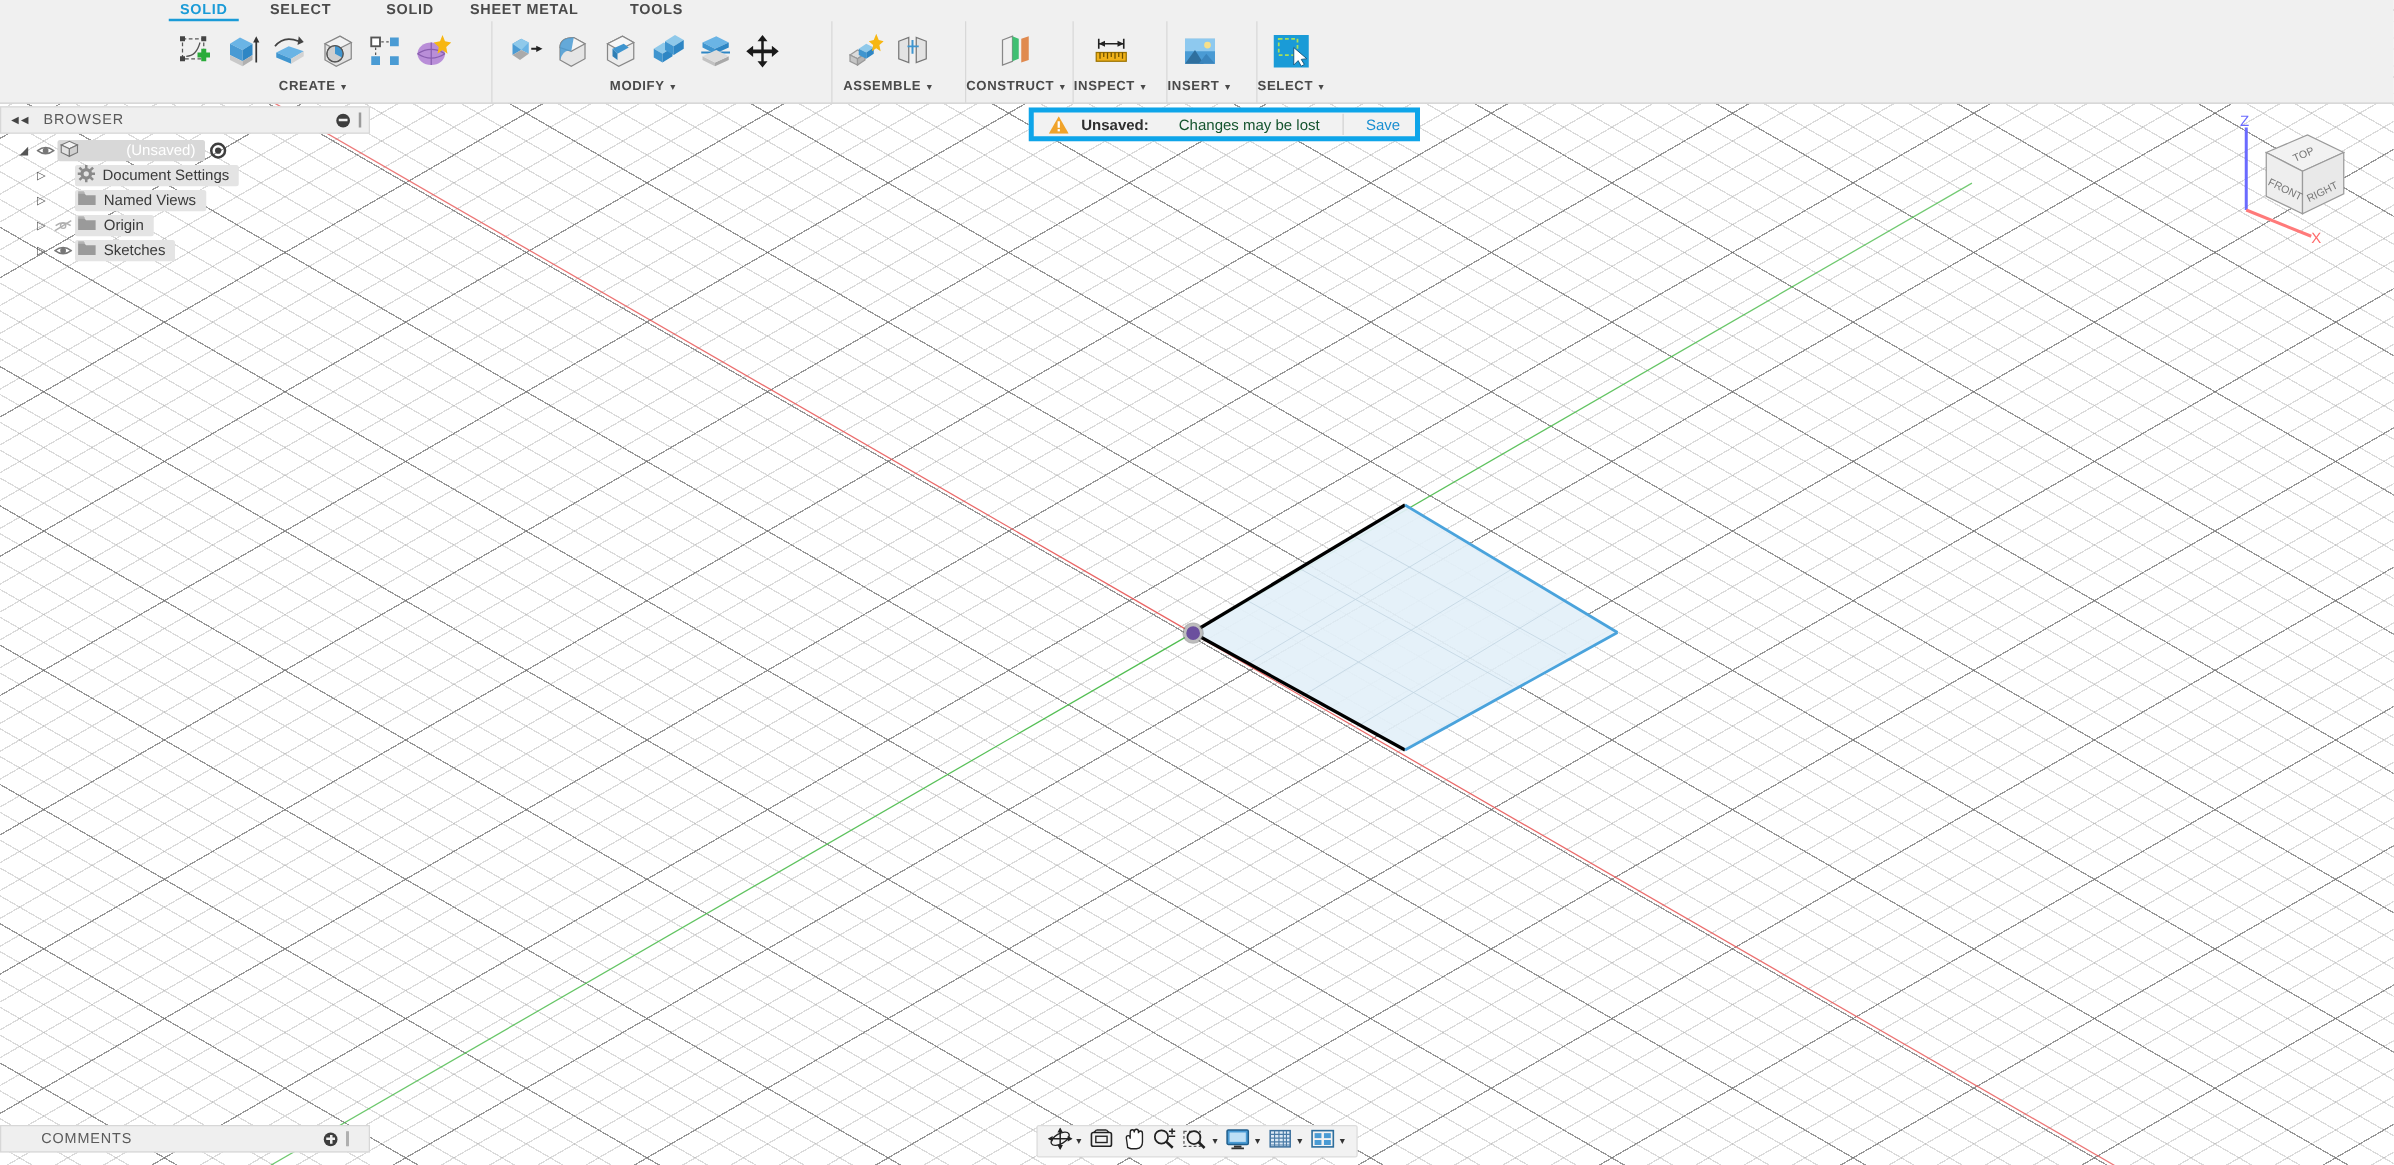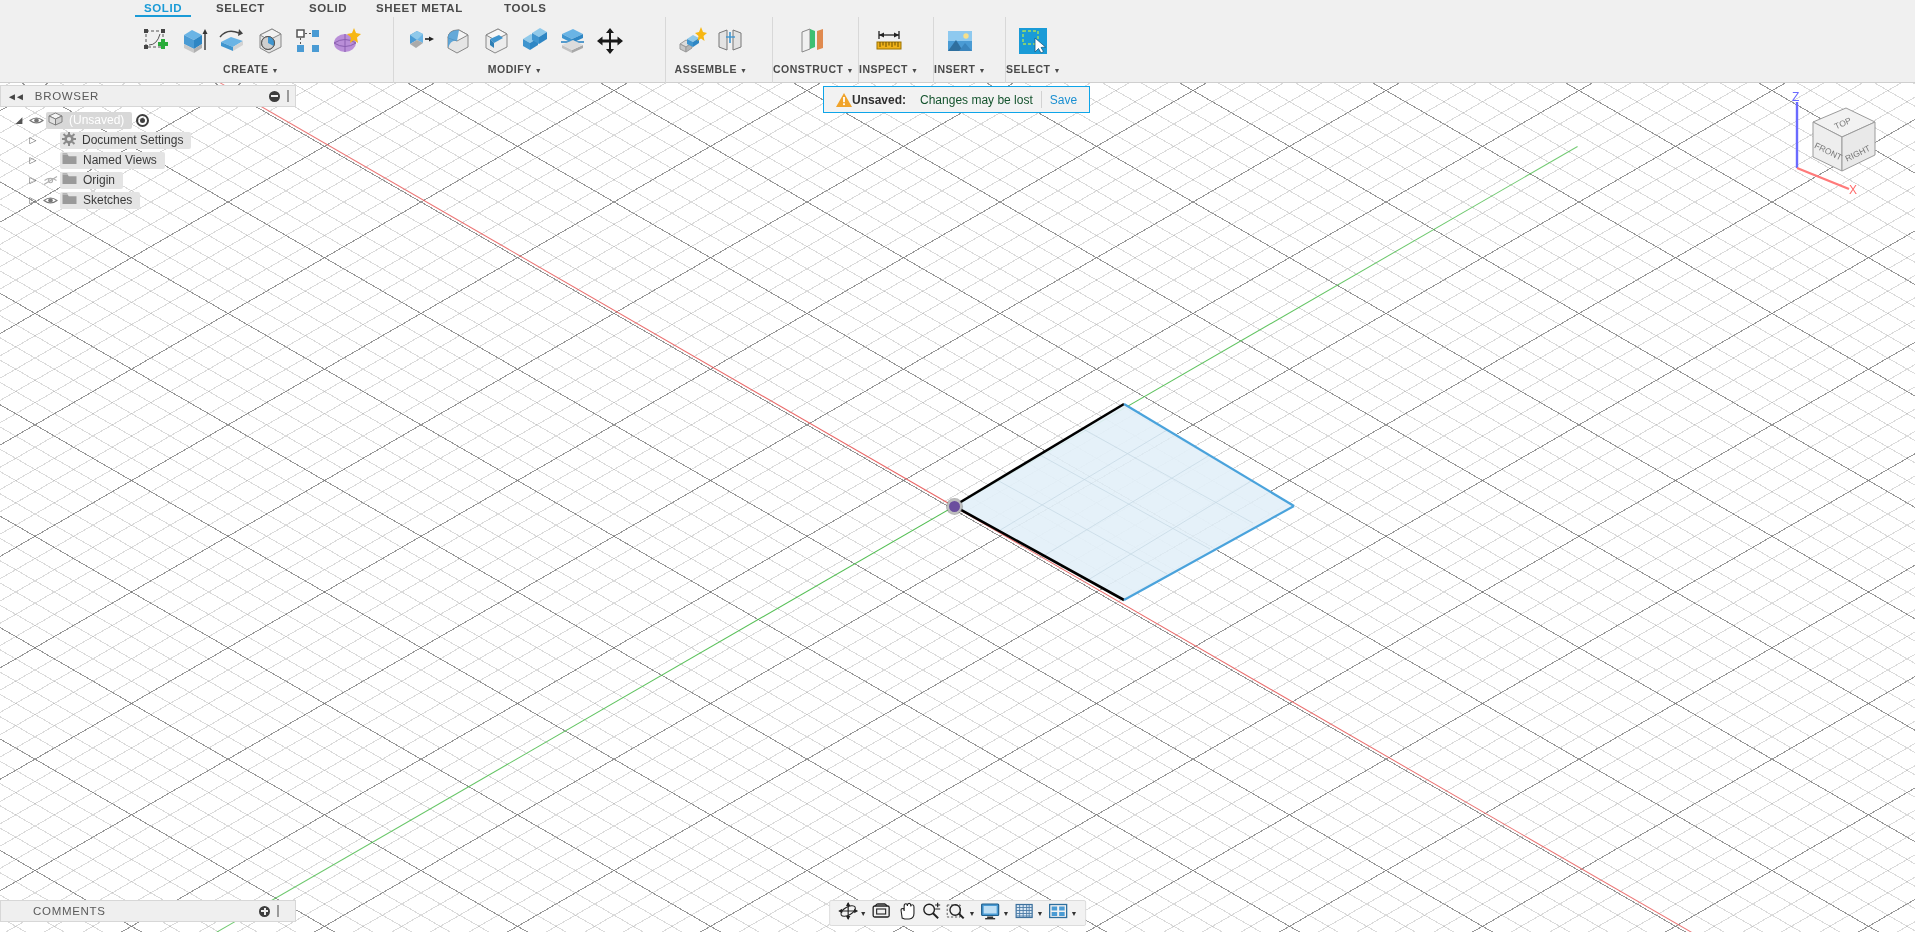--- a/index.html
+++ b/index.html
@@ -119,32 +119,32 @@
     width: 14px; text-align: center; font-size: 9px; color: #555; cursor: pointer; flex: none;
   }
   .eye { width: 20px; display: flex; justify-content: center; cursor: pointer; flex: none; }
   .node-chip {
     display: inline-flex; align-items: center; height: 17px;
     background: #e4e4e4; border-radius: 2px; padding: 0 8px 0 2px; gap: 6px;
     cursor: pointer; white-space: nowrap;
   }
   .node-chip.root { background: #d8d8d8; }
   .node-label { font-size: 12px; color: #3a3a3a; }
-  .node-label.root { color: #fff; }
+  .node-label.root { color: #fff; margin-left: 32px; }
   .root-dot {
     width: 13px; height: 13px; border-radius: 50%; border: 2px solid #3f3f3f;
     display: inline-flex; align-items: center; justify-content: center; margin-left: 4px; cursor: pointer;
   }
   .root-dot i { width: 5px; height: 5px; border-radius: 50%; background: #3f3f3f; display: block; }
 
   
   #unsaved-banner {
     position: absolute; left: 823px; top: 86px; height: 27px;
-    background: #f2f2f2; border: 1px solid #0ea5e9;
-    display: flex; align-items: center; padding: 0 12px; 
+    background: #f2f2f2; border: 4px solid #0ea5e9;
+    display: flex; align-items: center; padding: 0 12px; gap: 10px;
     z-index: 35; font-size: 12px;
   }
   #unsaved-banner .warn-label { font-weight: bold; color: #2f2f2f; }
   #unsaved-banner .msg { color: #14532d; margin-left: 14px; }
   #unsaved-banner .sep { width: 1px; height: 17px; background: #d2d2d2; margin: 0 8px; }
   #unsaved-banner .save-link { color: #1a8fd1; cursor: pointer; }
 
   
   #viewcube { position: absolute; right: 22px; top: 90px; width: 110px; height: 105px; z-index: 25; }
 

